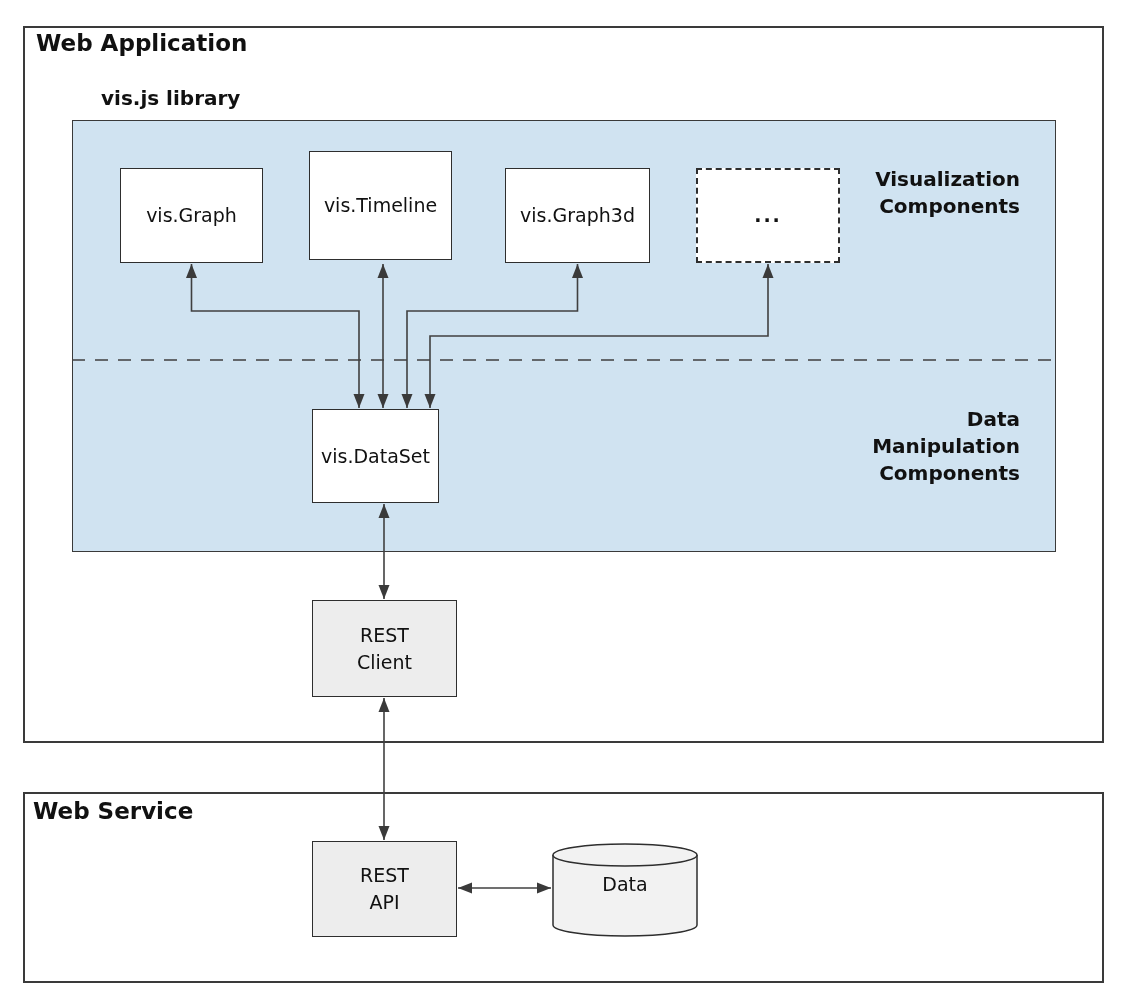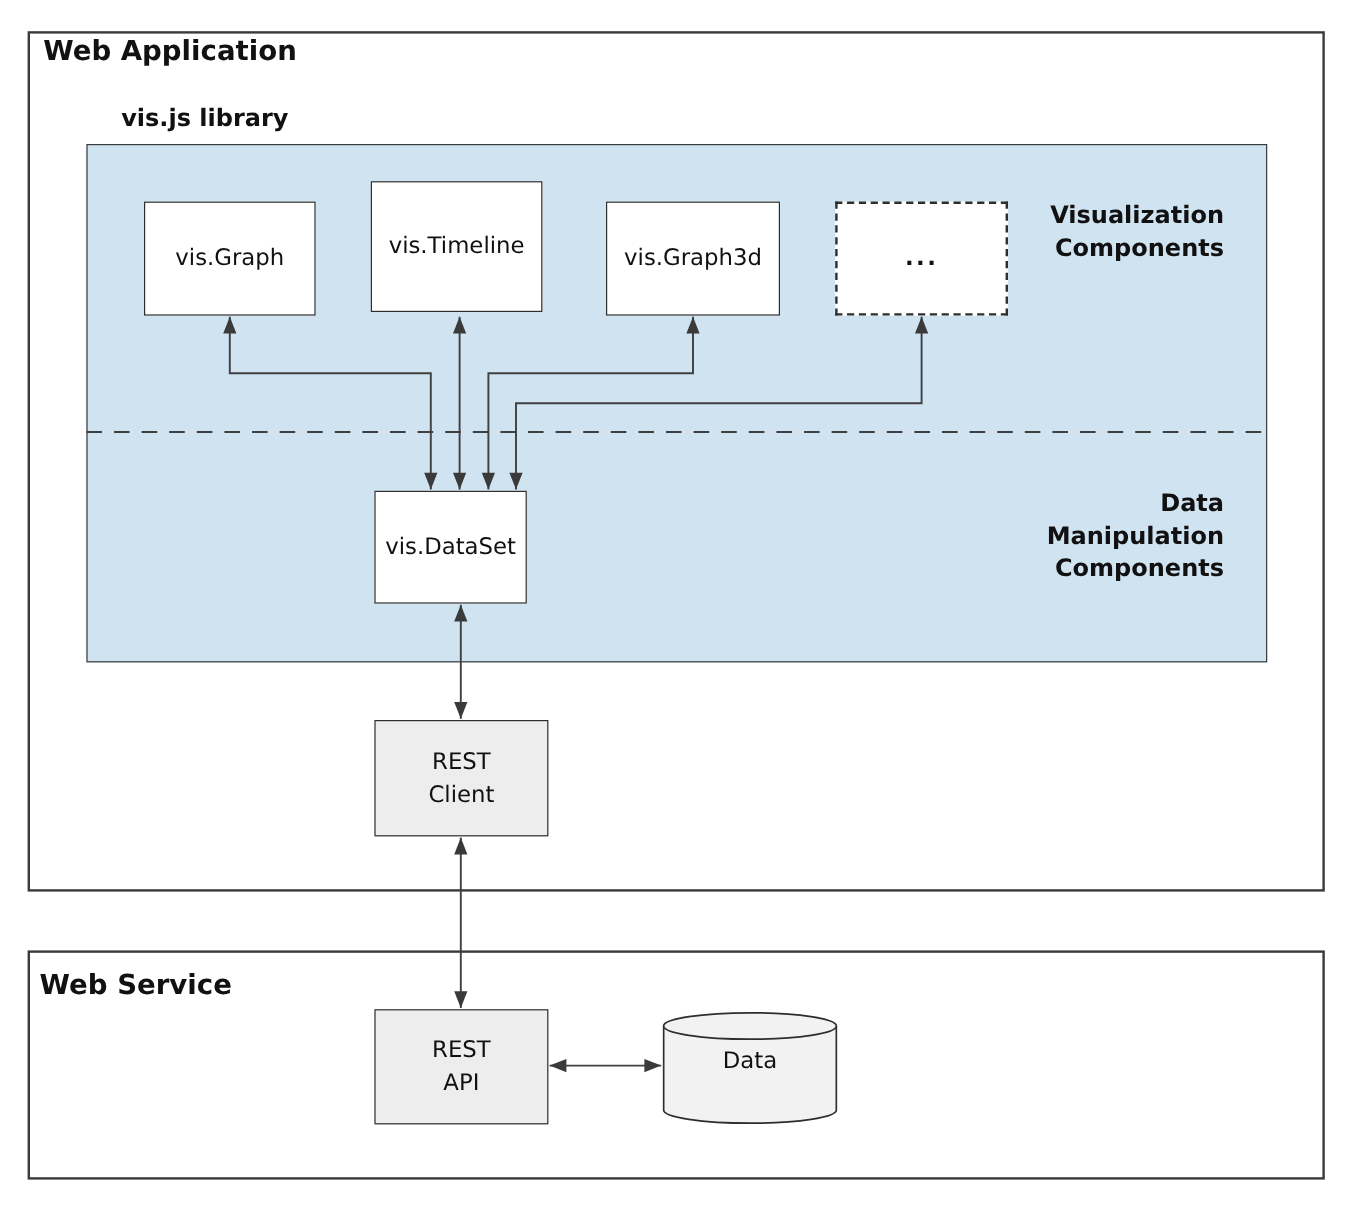--- a/index.html
+++ b/index.html
@@ -149,21 +149,21 @@
   <div class="node node-dataset">
     <span>vis.DataSet</span>
   </div>
 
   <div class="node gray node-restclient">
     <span>REST
 Client</span>
   </div>
 
   <div class="section-box" style="left:23px; top:792px; width:1081px; height:191px;"></div>
-  <div class="section-title" style="left:33px; top:798px;margin-top:10px;">Web Service</div>
+  <div class="section-title" style="left:33px; top:798px;">Web Service</div>
 
   <div class="node gray node-restapi">
     <span>REST
 API</span>
   </div>
 
   <div class="cylinder">
     <svg width="146" height="94" viewBox="0 0 146 94">
       <path class="cyl-shape" d="M1,12 L1,82 A72,11 0 0 0 145,82 L145,12"></path>
       <ellipse class="cyl-shape" cx="73" cy="12" rx="72" ry="11"></ellipse>

